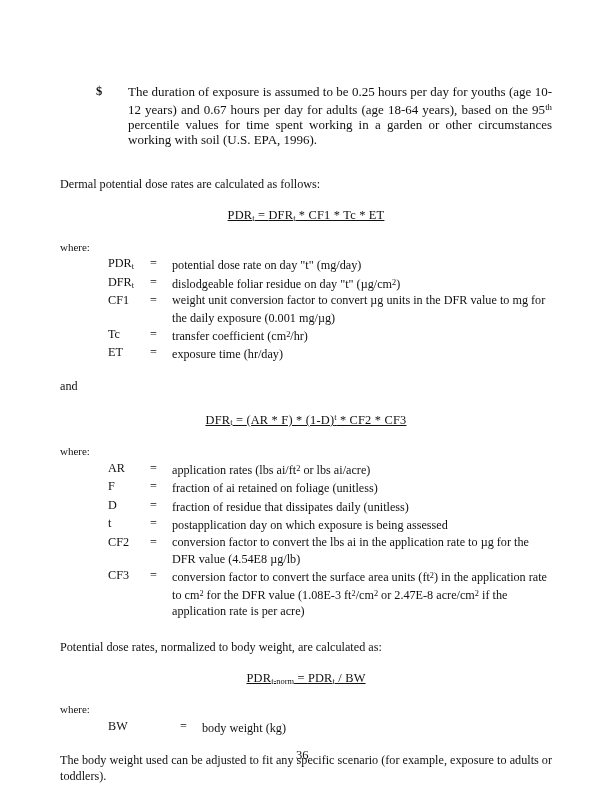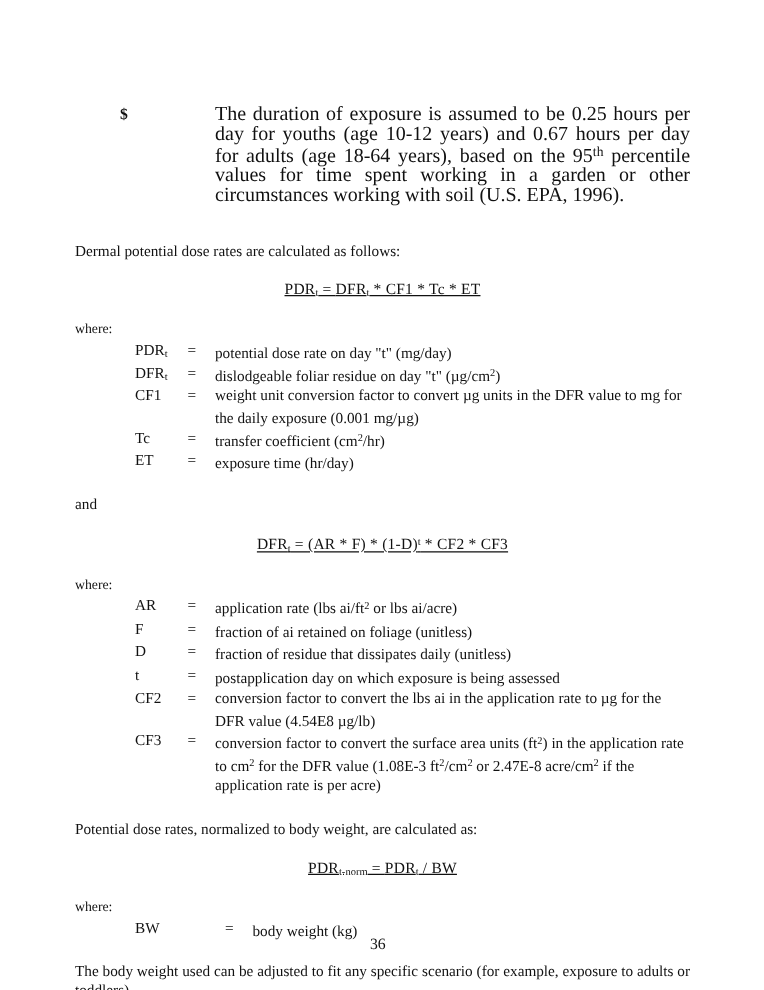--- a/index.html
+++ b/index.html
@@ -33,24 +33,23 @@
   }
   .bullet-glyph {
     position: absolute;
     left: 36px;
     top: 0;
     font-weight: bold;
     font-size: 12.5px;
     line-height: 15.6px;
   }
   .bullet-text {
-    font-size: 16px;
+    font-size: 13px;
     line-height: 15.6px;
     text-align: justify;
-    margin-left: 44px;
   }
 
   
   p.para {
     margin: 0 0 4px 0;
     font-size: 12.2px;
     line-height: 15.6px;
     text-align: justify;
   }
   .spacer-sm { height: 11px; }
@@ -197,21 +196,21 @@
 
     <div class="equation"><span>DFR</span><sub>t</sub><span> = </span><span>(AR * F) * (1-D)</span><sup>t</sup><span> * CF2 * CF3</span></div>
 
     <p class="where-label">where:</p>
 
     <table class="deflist">
       <tbody>
         <tr>
           <td class="def-term"><span>AR</span><sub></sub></td>
           <td class="def-eq">=</td>
-          <td class="def-desc"><span>application rate (lbs ai/ft</span><sup>2</sup><span> or lbs ai/acre)</span></td>
+          <td class="def-desc"><span>application rates (lbs ai/ft</span><sup>2</sup><span> or lbs ai/acre)</span></td>
         </tr>
         <tr>
           <td class="def-term"><span>F</span><sub></sub></td>
           <td class="def-eq">=</td>
           <td class="def-desc"><span>fraction of ai retained on foliage (unitless)</span><sup></sup><span></span></td>
         </tr>
         <tr>
           <td class="def-term"><span>D</span><sub></sub></td>
           <td class="def-eq">=</td>
           <td class="def-desc"><span>fraction of residue that dissipates daily (unitless)</span><sup></sup><span></span></td>

